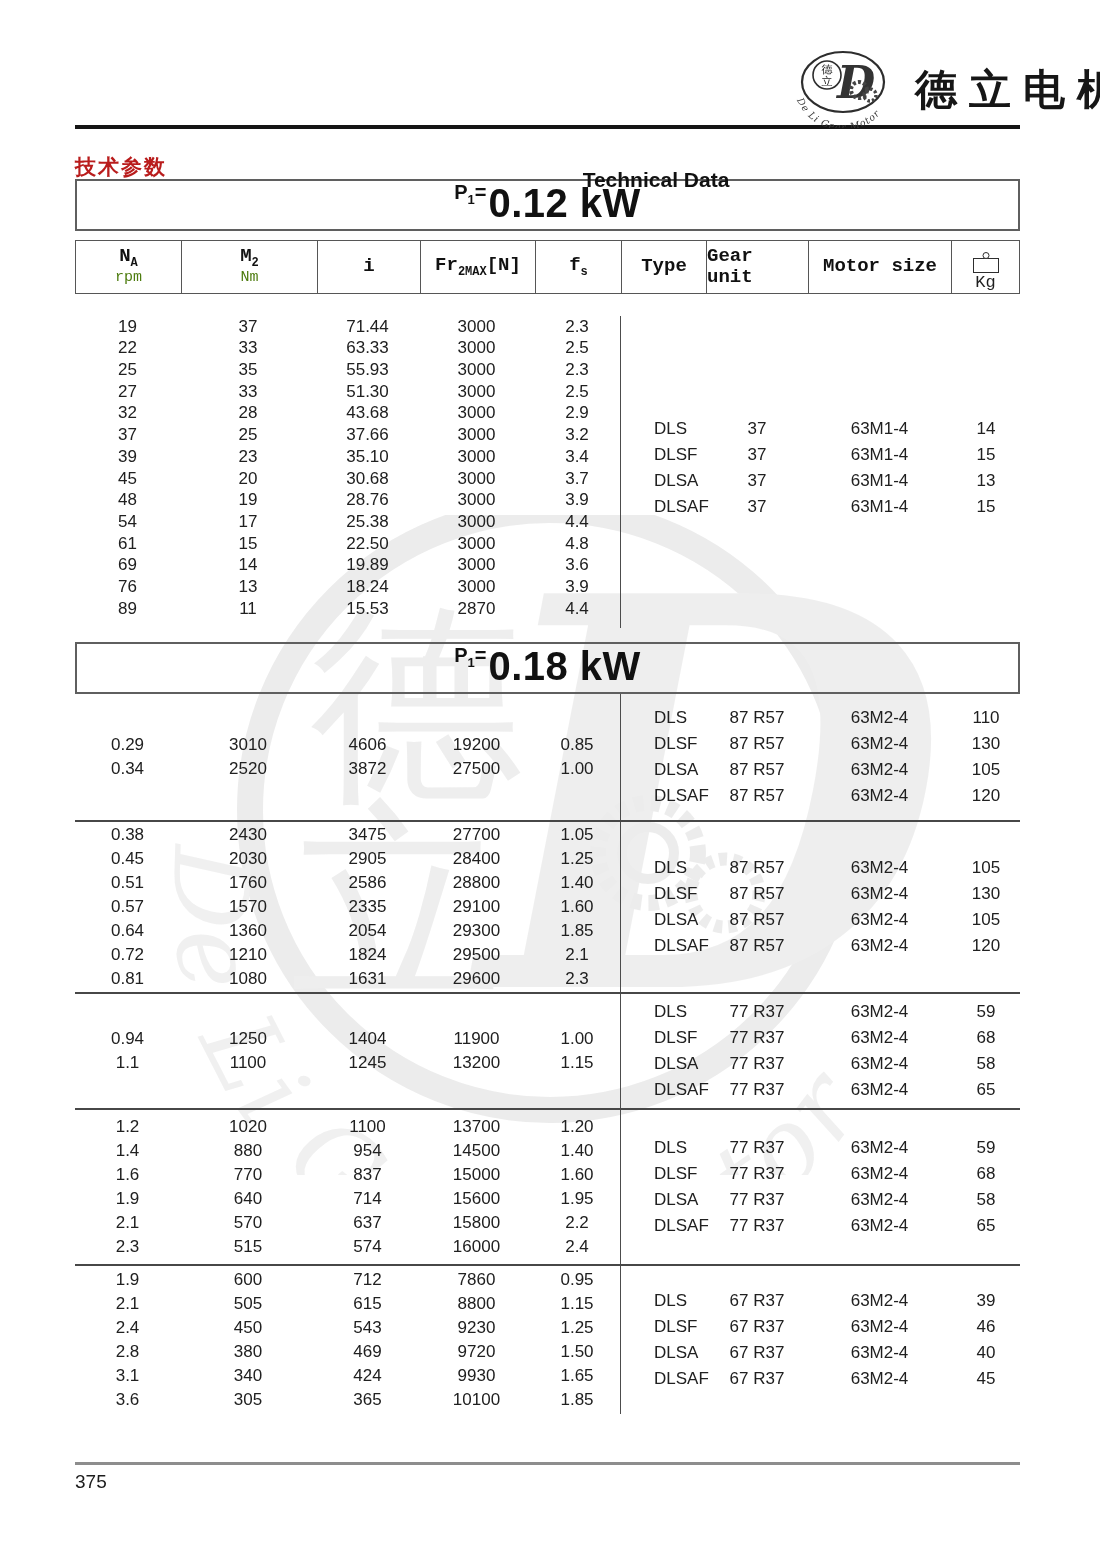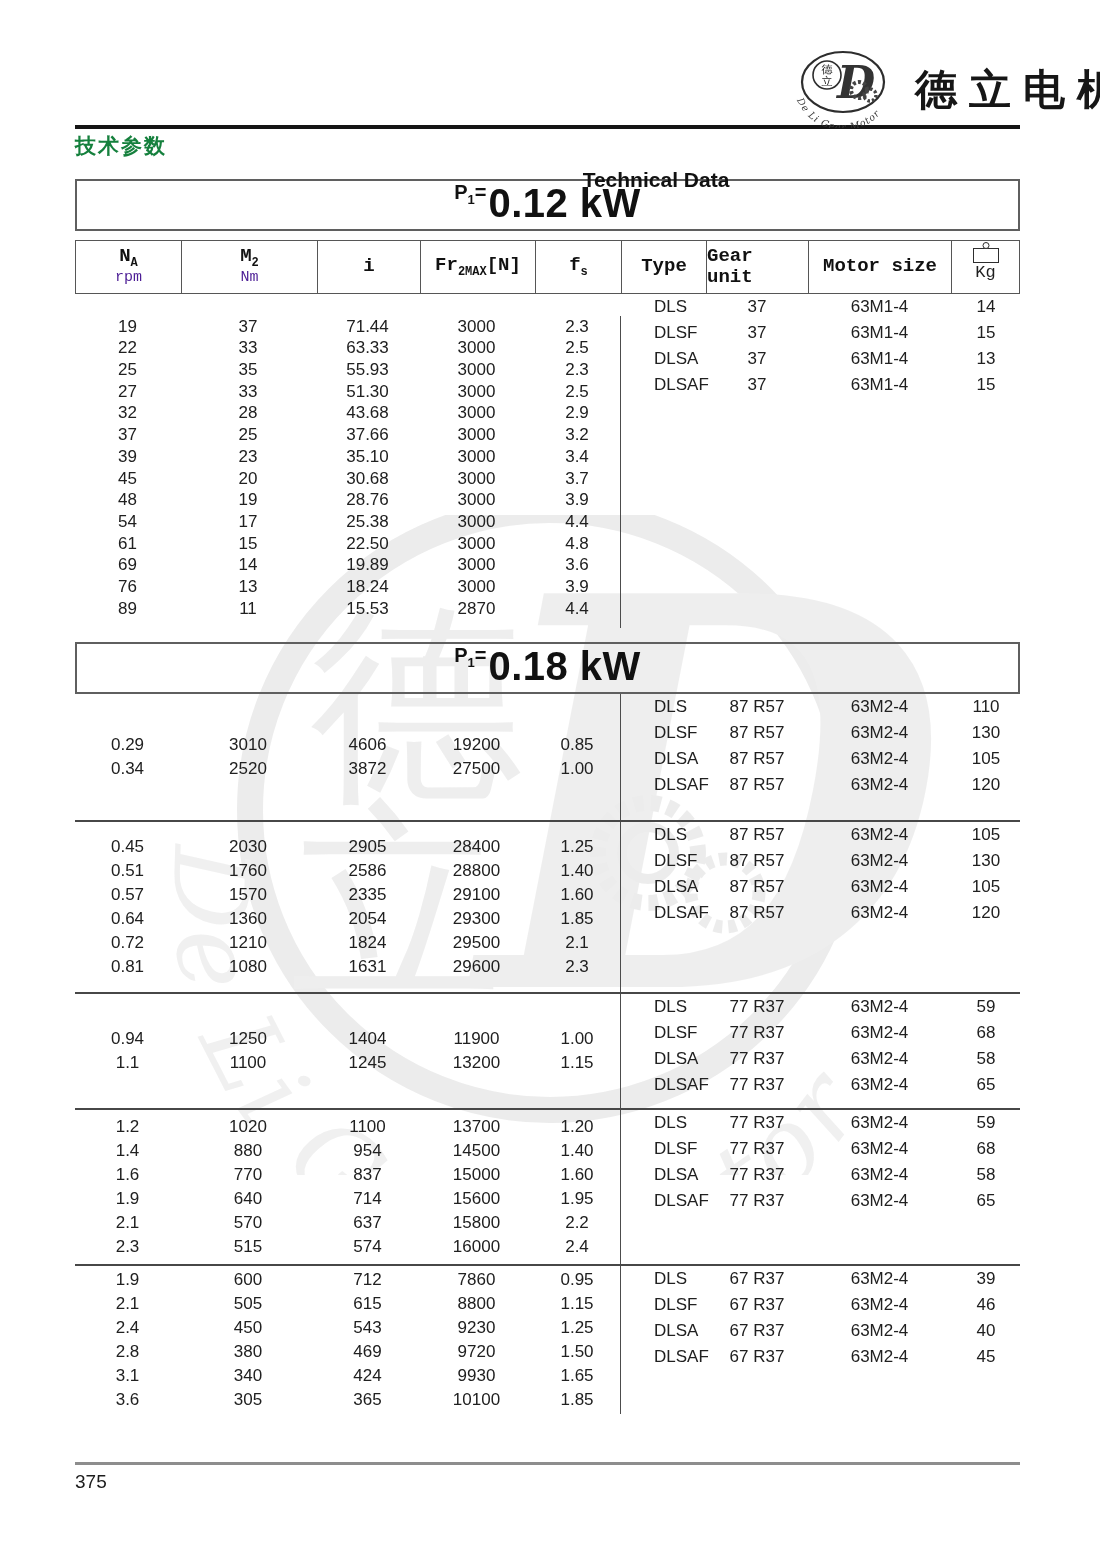--- a/index.html
+++ b/index.html
@@ -16,21 +16,21 @@
   .logo-svg { position: absolute; left: 712px; top: 48px; }
   .brand-name {
     position: absolute; left: 840px; top: 62px; width: 190px;
     font-family: "DejaVu Serif", serif; font-weight: bold;
     font-size: 42px; letter-spacing: 12px; white-space: nowrap; color:#161616;
   }
   .top-rule { height: 3.5px; background: #151515; }
 
   
   .titles-row { position: relative; height: 50px; }
-  .title-cn { position: absolute; left: 0; top: 3px; font-size: 21px; font-weight: 700; letter-spacing: 2px; color:#15803d; }
+  .title-cn { position: absolute; left: 0; top: 24px; font-size: 21px; font-weight: 700; letter-spacing: 2px; color:#b91c1c; }
   .title-en { position: absolute; left: 581px; top: 13px; transform: translateX(-50%); font-size: 21px; font-weight: 700; color:#111;margin-top:26px; }
 
   
   .pbox {
     height: 52px; border: 2px solid #5f5f5f;
     display: flex; align-items: flex-start; justify-content: center;
   }
   .pp { font-size: 20px; font-weight: 700; color:#111; letter-spacing: 0; }
   .pp sub { font-size: 13px; font-weight: 700; }
   .pv { font-size: 40px; font-weight: 700; color:#111; margin-left: 2px; letter-spacing: 0.5px; }
@@ -38,34 +38,34 @@
 
   
   .hdr {
     height: 54px; border: 1.6px solid #565656;
     display: grid; grid-template-columns: 105px 136px 103px 115px 86px 85px 102px 143px 1fr; font-family: Liberation Mono, monospace;
   }
   .hcell { border-left: 1.6px solid #565656; display:flex; flex-direction:column; align-items:center; justify-content:center; line-height:1.1; }
   .hcell:first-child { border-left: none; }
   .hmain { font-size: 19px; font-weight: 700; color:#111; }
   .hmain sub { font-size: 12px; font-weight: 700; }
-  .hunit { font-size: 15px; color:#4c1d95; }
-  .kgcell { justify-content:flex-start; }
+  .hunit { font-size: 15px; color:#4d7c0f; }
+  .kgcell { justify-content:flex-end; }
   .wicon { position: relative; width: 26px; height: 15px; border: 1.8px solid #2e2e2e; margin-top: 7px; background:#fff; }
   .wicon::before {
     content:""; position:absolute; left:50%; top:-7px; transform:translateX(-50%);
     width:5px; height:5px; border:1.5px solid #2e2e2e; border-radius:50%; background:#fff;
   }
   .kgtxt { font-size: 17px; margin-top: 1px; }
 
   
   .block { display: flex; align-items: stretch; }
   .block .left  { width: 545px; display:flex; flex-direction:column; justify-content:center; }
   .block .vdiv  { width: 0; border-left: 1.7px solid #4c4c4c; }
-  .block .right { flex: 1; display:flex; flex-direction:column; justify-content:flex-start; }
+  .block .right { flex: 1; display:flex; flex-direction:column; justify-content:center; }
   .drow { display: grid; grid-template-columns: 105px 136px 103px 115px 86px; }
   .drow > div { text-align: center; font-size: 17px; color:#202020; }
   .s012 .drow > div { line-height: 21.7px; }
   .s018 .drow > div { line-height: 24px; }
   .mrow { display: grid; grid-template-columns: 85px 102px 143px 70px; }
   .mrow > div { text-align: center; font-size: 17px; line-height: 26px; color:#202020; }
   .mrow > div:first-child { text-align: left; padding-left: 33px; }
   .s012 .vdiv { margin: 22px 0 14px 0; }
   .h348 { height: 348px; }
   .h126 { height: 126px; }
@@ -351,20 +351,27 @@
             <div>DLSAF</div>
             <div>87 R57</div>
             <div>63M2-4</div>
             <div>120</div>
           </div>
         </div>
       </div>
     <div class="block s018 h172 sep-top">
         <div class="left">
           <div class="drow">
+            <div>0.38</div>
+            <div>2430</div>
+            <div>3475</div>
+            <div>27700</div>
+            <div>1.05</div>
+          </div>
+          <div class="drow">
             <div>0.45</div>
             <div>2030</div>
             <div>2905</div>
             <div>28400</div>
             <div>1.25</div>
           </div>
           <div class="drow">
             <div>0.51</div>
             <div>1760</div>
             <div>2586</div>

